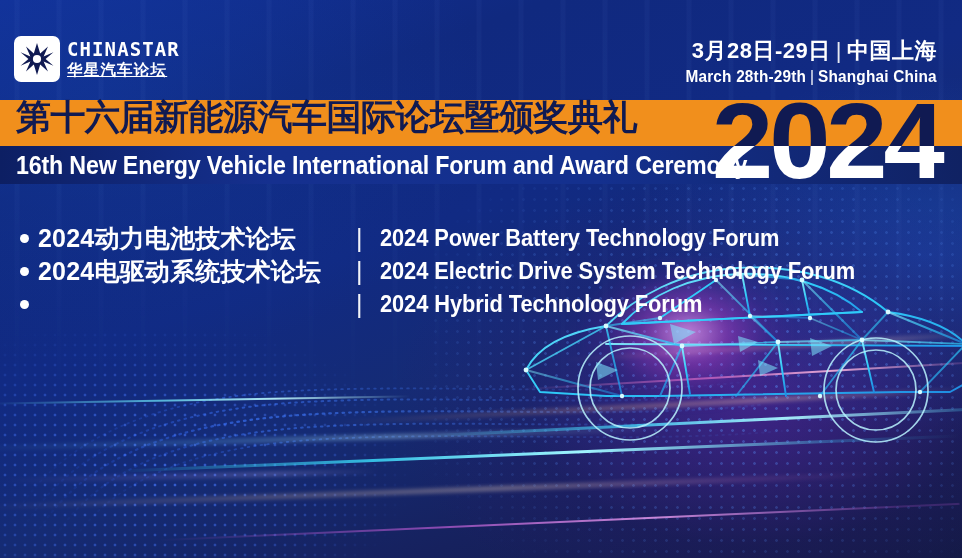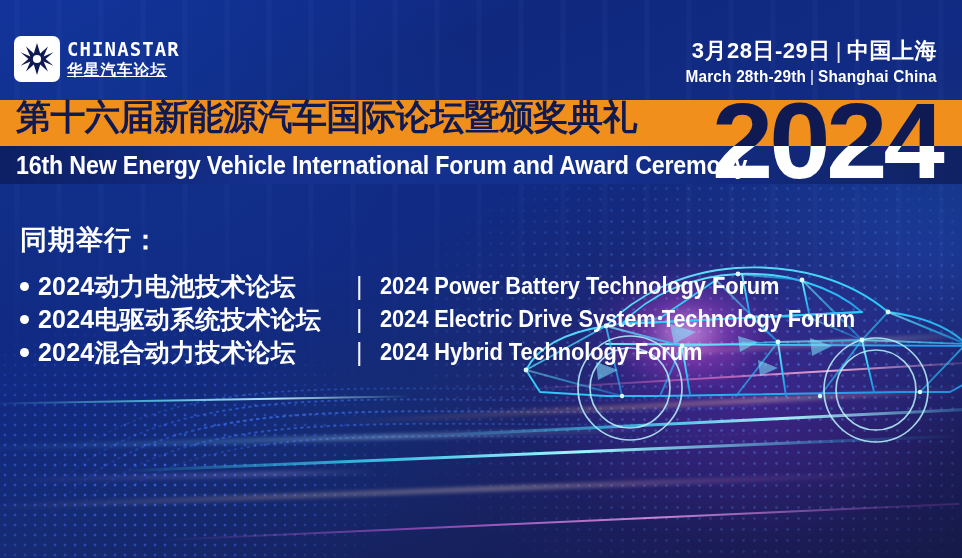--- a/index.html
+++ b/index.html
@@ -283,37 +283,35 @@
       <g clip-path="url(#clipTop)">
         <text x="0" y="84" font-family="'Liberation Sans','DejaVu Sans',sans-serif" font-size="108" font-weight="bold" fill="#101a52" letter-spacing="-4" transform="scale(1.02,1)">2024</text>
       </g>
       <g clip-path="url(#clipBot)">
         <text x="0" y="84" font-family="'Liberation Sans','DejaVu Sans',sans-serif" font-size="108" font-weight="bold" fill="#ffffff" letter-spacing="-4" transform="scale(1.02,1)">2024</text>
       </g>
     </svg>
   </div>
 
   <div class="agenda">
-    <div class="agenda-head">同期举行：</div>
 
     <div class="agenda-row">
       <span class="bullet"></span>
       <span class="agenda-cn">2024动力电池技术论坛</span>
       <span class="sep">|</span>
       <span class="agenda-en">2024 Power Battery Technology Forum</span>
     </div>
 
     <div class="agenda-row">
       <span class="bullet"></span>
       <span class="agenda-cn">2024电驱动系统技术论坛</span>
       <span class="sep">|</span>
       <span class="agenda-en">2024 Electric Drive System Technology Forum</span>
     </div>
 
     <div class="agenda-row">
       <span class="bullet"></span>
-      <span class="agenda-cn">2024混合动力技术论坛</span>
       <span class="sep">|</span>
       <span class="agenda-en">2024 Hybrid Technology Forum</span>
     </div>
   </div>
 
 </div>
 
 </body></html>

